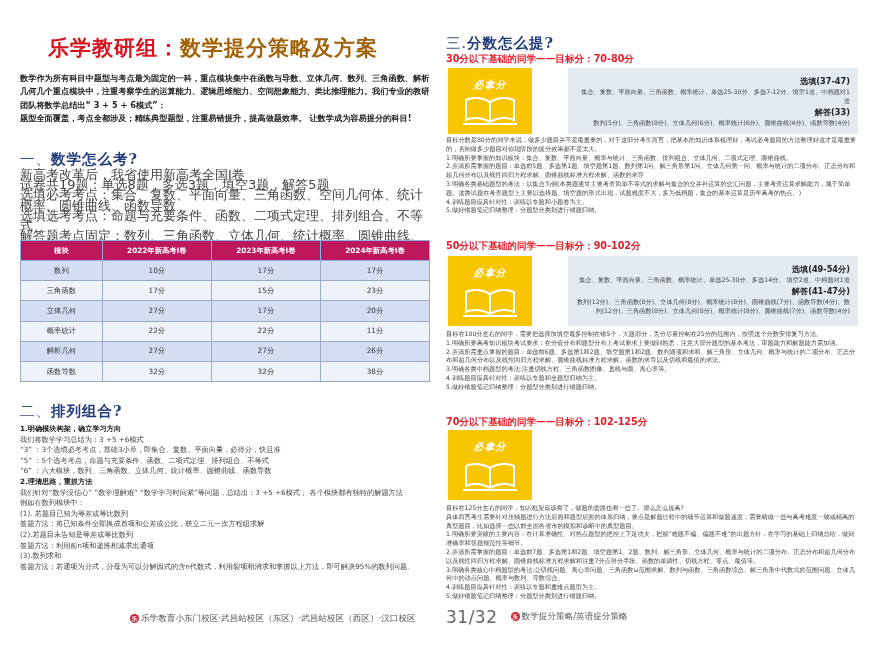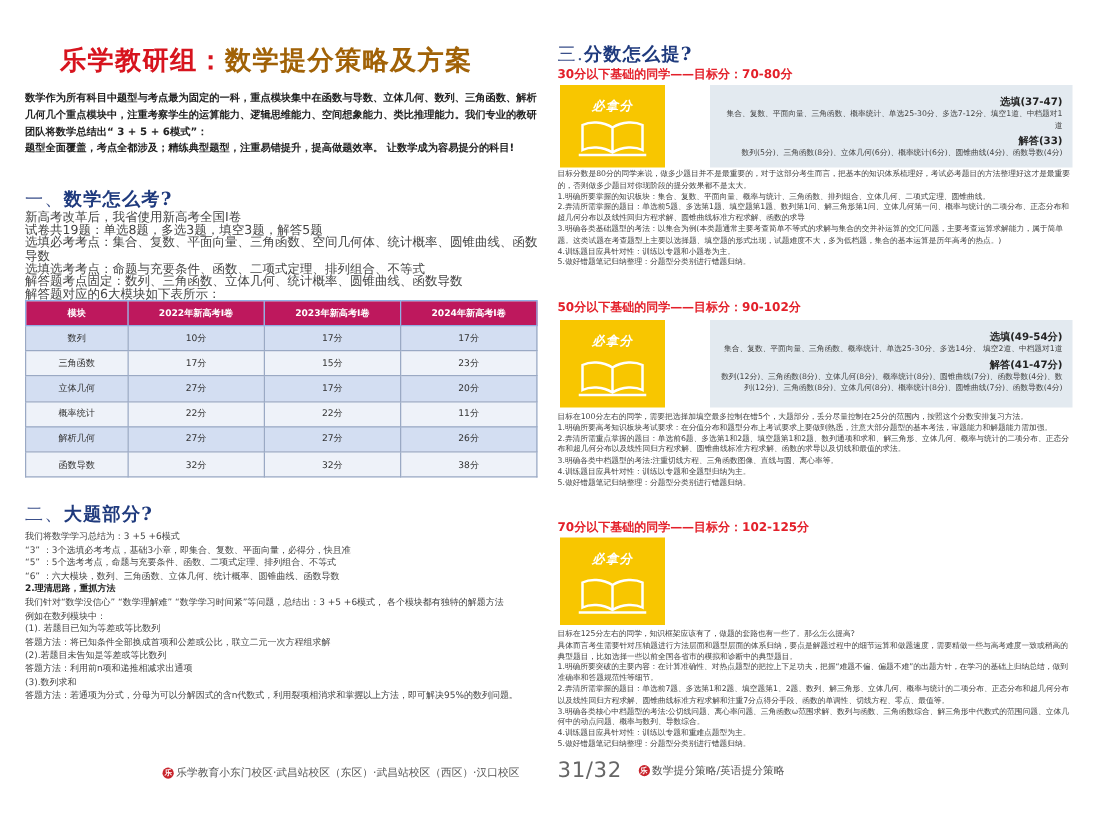--- a/index.html
+++ b/index.html
@@ -14,21 +14,21 @@
   .main-title { position: absolute; top: 34px; left: 48px; font-family: "DejaVu Serif", "Liberation Serif", serif; font-weight: bold; font-size: 21px; letter-spacing: 1px; white-space: nowrap; }
   .main-title .t-red { color: #d7141e; }
   .main-title .t-blue { color: #a16207; }
 
   .intro { position: absolute; top: 72px; left: 20px; width: 410px; font-size: 8.2px; line-height: 13.3px; font-weight: bold; color: #222; }
 
   .h-section { font-family: "DejaVu Serif", "Liberation Serif", serif; font-weight: bold; color: #1f3a7d; font-size: 14.5px; letter-spacing: 1px; }
   .h-section .num { font-weight: normal; color: #3a4f8a; }
 
   .sec1-title { position: absolute; top: 150px; left: 20px; }
-  .sec1-body { position: absolute; top: 170px; left: 20px; width: 410px; font-size: 10px; line-height: 10.2px; color: #444; }
+  .sec1-body { position: absolute; top: 170px; left: 20px; width: 410px; font-size: 13px; line-height: 10.2px; color: #444; }
 
   .table-wrap { position: absolute; top: 240px; left: 20px; width: 410px; }
   table.score { width: 100%; border-collapse: collapse; font-size: 7.3px; }
   table.score th { background: #be185d; color: #fff; height: 20px; font-weight: bold; border: 1px solid #8fb0e4; }
   table.score td { text-align: center; height: 20.2px; color: #333; border: 1px solid #9aa9c4; }
   table.score tr.odd td { background: #d3def2; }
   table.score tr.even td { background: #eef2f9; }
   table.score td.mod { width: 20%; }
 
   .sec2-title { position: absolute; top: 402px; left: 20px; }
@@ -125,23 +125,24 @@
           <td class="mod">函数导数</td>
           <td>32分</td>
           <td>32分</td>
           <td>38分</td>
         </tr>
       </tbody>
     </table>
   </div>
 
   <div class="h-section sec2-title">
-    <span class="num">二、</span><span>大题部分?</span>
+    <span class="num">二、</span><span>排列组合?</span>
   </div>
   <div class="sec2-body">
+    <div class="b">1.明确模块构架，确立学习方向</div>
     <div>我们将数学学习总结为：3 +5 +6模式</div>
     <div> “3” ：3个选填必考考点，基础3小章，即集合、复数、平面向量，必得分，快且准</div>
     <div> “5” ：5个选考考点，命题与充要条件、函数、二项式定理、排列组合、不等式</div>
     <div> “6” ：六大模块，数列、三角函数、立体几何、统计概率、圆锥曲线、函数导数</div>
     <div class="b">2.理清思路，重抓方法</div>
     <div>我们针对“数学没信心” “数学理解难” “数学学习时间紧”等问题，总结出：3 +5 +6模式，  各个模块都有独特的解题方法</div>
     <div>例如在数列模块中：</div>
     <div>(1). 若题目已知为等差或等比数列</div>
     <div>答题方法：将已知条件全部换成首项和公差或公比，联立二元一次方程组求解</div>
     <div>(2).若题目未告知是等差或等比数列</div>

